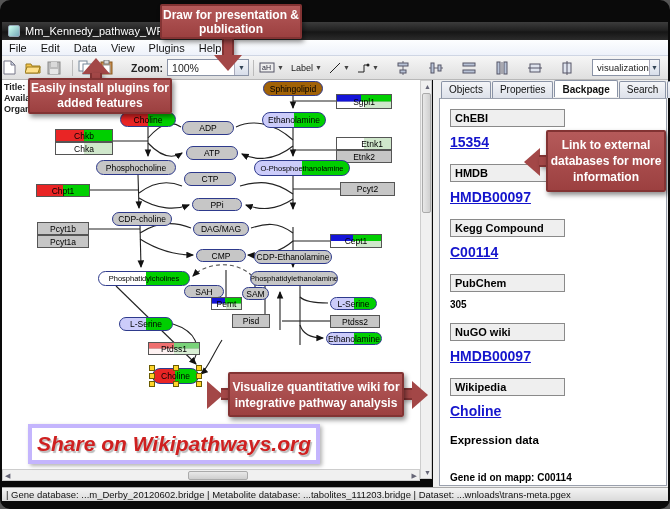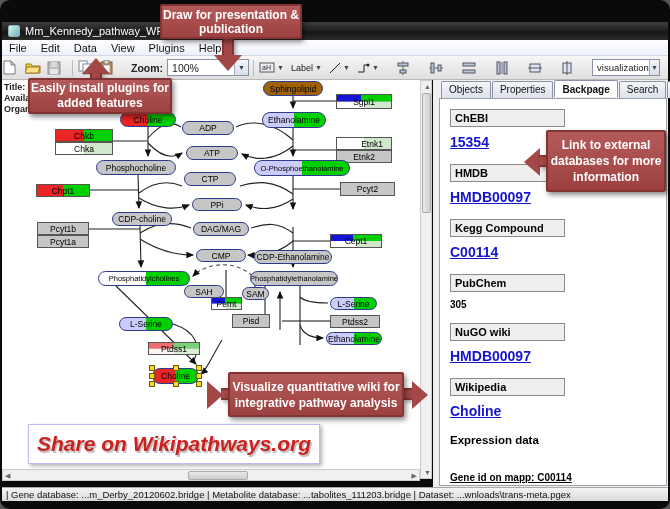--- a/index.html
+++ b/index.html
@@ -64,41 +64,41 @@
        margin-right:1px;border-radius:2px 2px 0 0;color:#111;}
   .tab.active{background:#fff;font-weight:bold;position:relative;top:-1px;padding-top:3px;}
   #panelbody{position:absolute;left:6px;top:18px;width:228px;height:388px;background:#fff;border:1px solid #9aa0ad;
        overflow:hidden;padding:6px 0 0 10px;}
   .bp-header{width:115px;border:1px solid #8a8a8a;background:#efefef;font-size:11px;font-weight:bold;
        padding:2px 4px;margin-top:13px;color:#000;}
   .bp-header:first-child{margin-top:4px;}
   .bp-link{display:inline-block;margin-top:7px;font-size:14px;font-weight:bold;color:#1414cc;text-decoration:underline;}
   .bp-text{margin-top:7px;font-size:10px;font-weight:bold;color:#000;}
   .bp-expr{margin-top:14px;font-size:11.5px;font-weight:bold;color:#000;}
-  .bp-geneid{margin-top:26px;font-size:10px;font-weight:bold;color:#000;text-decoration:underline;}
+  .bp-geneid{margin-top:26px;font-size:10px;font-weight:bold;color:#000;}
   #bp-table{margin-top:3px;border-collapse:collapse;border:2px solid #777;font-size:10px;}
   #bp-table td{border:1px solid #777;padding:2px 8px;text-align:center;min-width:72px;}
   #bp-table td:first-child{font-weight:bold;}
   
   #statusbar{position:absolute;left:2px;top:487px;width:666px;height:14px;
     background:linear-gradient(180deg,#f4f4f4,#dadada);border-top:1px solid #aaa;
     font-size:9.5px;color:#111;display:flex;align-items:center;padding-left:4px;}
   
   .callout{position:absolute;background:linear-gradient(180deg,#b55a5a,#9c4040);
     border:2px solid #823333;border-radius:2px;color:#fff;font-weight:bold;
     display:flex;align-items:center;justify-content:center;text-align:center;
     box-shadow:2px 3px 5px rgba(0,0,0,.45);z-index:40;}
   .co-arrow{position:absolute;z-index:39;}
   .tri{width:0;height:0;position:absolute;}
   .stem{position:absolute;background:#a34747;border-left:2px solid #823333;border-right:2px solid #823333;
     box-shadow:2px 2px 4px rgba(0,0,0,.35);}
   .stemh{position:absolute;background:#a34747;border-top:2px solid #823333;border-bottom:2px solid #823333;
     box-shadow:2px 2px 4px rgba(0,0,0,.35);}
   #share-box{position:absolute;left:28px;top:424px;width:292px;height:40px;background:#fff;
-    border:1px solid #c4b5fd;box-shadow:2px 2px 4px rgba(0,0,0,.3);display:flex;align-items:center;justify-content:center;
+    border:4px solid #c4b5fd;box-shadow:2px 2px 4px rgba(0,0,0,.3);display:flex;align-items:center;justify-content:center;
     font-size:21px;font-weight:bold;font-style:italic;color:#cf2020;text-shadow:1.5px 1.5px 1px #bbb;z-index:40;}
   svg text{font-family:"Liberation Sans",sans-serif;}
 </style>
 </head>
 <body>
 
 <div id="frame">
 
   <div id="titlebar">
     <span class="appicon"></span>

